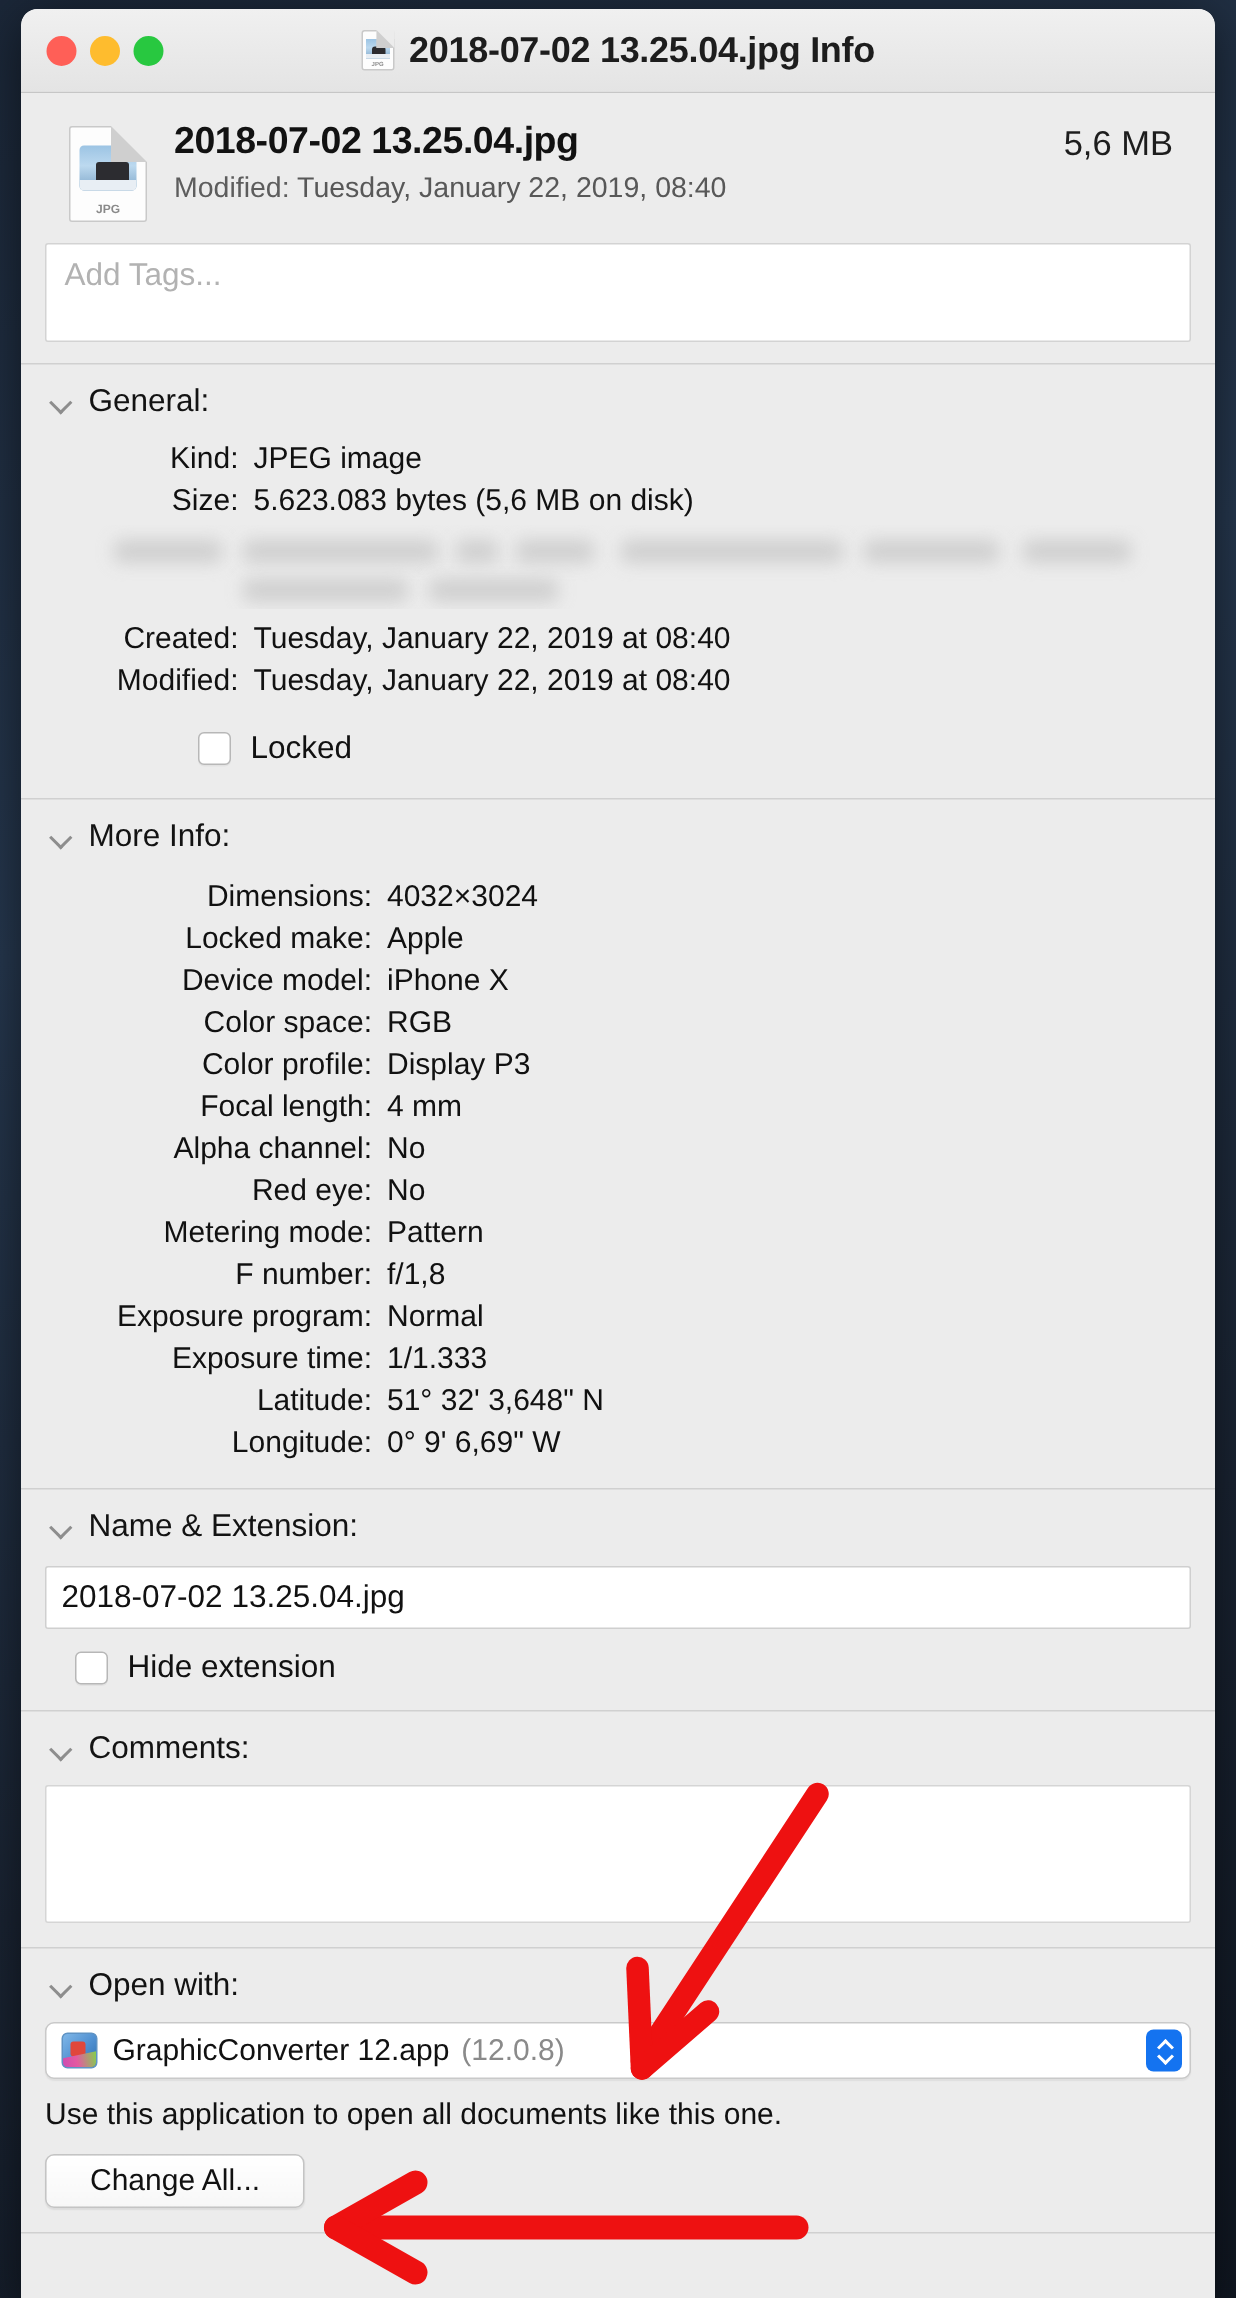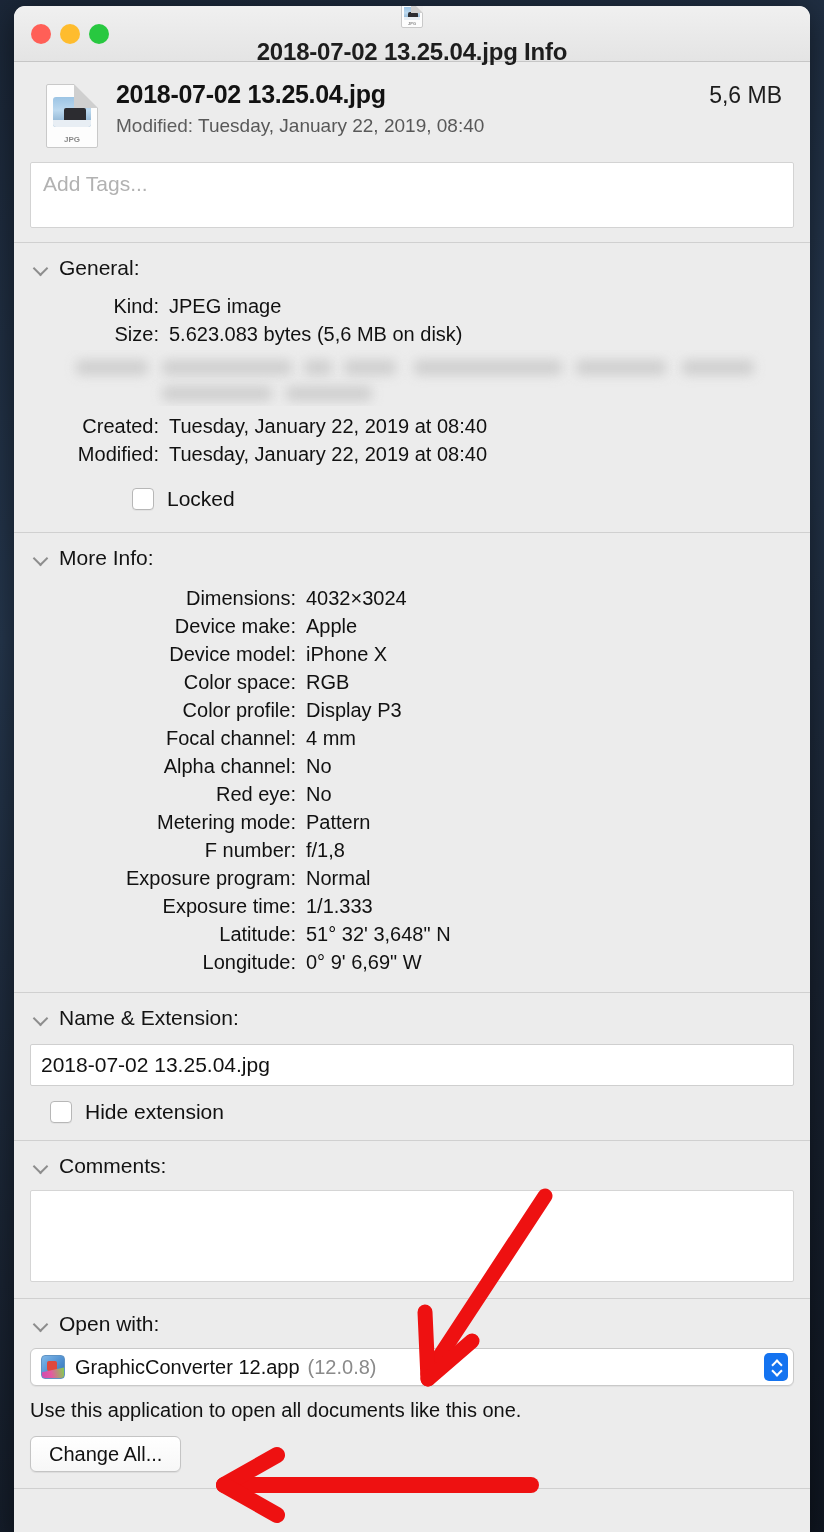--- a/index.html
+++ b/index.html
@@ -50,21 +50,20 @@
   .light.green  { background: #28c840; }
 
   #title-wrap {
     position: absolute;
     left: 0; right: 0;
     display: flex;
     align-items: center;
     justify-content: center;
     gap: 10px;
     pointer-events: none;
-    flex-direction: column;
   }
   #title-text {
     font-size: 24px;
     font-weight: bold;
     color: #1d1d1d;
     letter-spacing: -0.2px;
   }
 
   
   .doc-icon {
@@ -189,21 +188,21 @@
 
   
   .kv { display: flex; font-size: 20px; line-height: 28px; color: #111; }
   .kv .k { text-align: right; color: #111; flex: none; }
   .kv .v { margin-left: 10px; color: #111; }
 
   .general-body { padding: 2px 0 16px 0; }
   .general-body .k { width: 145px; }
 
   .moreinfo-body { padding: 4px 0 16px 0; }
-  .moreinfo-body .k { width: 234px; margin-left: 48px; }
+  .moreinfo-body .k { width: 234px; }
 
   
   #where-row {
     position: relative;
     height: 56px;
     margin: 2px 0 6px 0;
     overflow: hidden;
   }
   #where-row .blurline {
     position: absolute;
@@ -328,21 +327,21 @@
     font-size: 20px;
     color: #111;
     margin-top: 13px;
   }
   #change-all-btn {
     margin-top: 14px;
     display: inline-flex;
     align-items: center;
     justify-content: center;
     height: 36px;
-    padding: 0 18px;
+    padding: 0 29px;
     background: linear-gradient(#ffffff,#f7f7f7);
     border: 1px solid #c4c4c4;
     border-radius: 6px;
     font-size: 20px;
     color: #111;
     box-shadow: 0 1px 1px rgba(0,0,0,.07);
   }
 
   
   #preview-sec .sec-head { padding-bottom: 0; }
@@ -446,37 +445,37 @@
     <div class="sec-head">
       <span class="chevron"></span>
       <span class="sec-title">More Info:</span>
     </div>
     <div class="moreinfo-body" id="moreinfo-rows">
         <div class="kv">
           <span class="k">Dimensions:</span>
           <span class="v">4032×3024</span>
         </div>
         <div class="kv">
-          <span class="k">Device make:</span>
+          <span class="k">Locked make:</span>
           <span class="v">Apple</span>
         </div>
         <div class="kv">
           <span class="k">Device model:</span>
           <span class="v">iPhone X</span>
         </div>
         <div class="kv">
           <span class="k">Color space:</span>
           <span class="v">RGB</span>
         </div>
         <div class="kv">
           <span class="k">Color profile:</span>
           <span class="v">Display P3</span>
         </div>
         <div class="kv">
-          <span class="k">Focal channel:</span>
+          <span class="k">Focal length:</span>
           <span class="v">4 mm</span>
         </div>
         <div class="kv">
           <span class="k">Alpha channel:</span>
           <span class="v">No</span>
         </div>
         <div class="kv">
           <span class="k">Red eye:</span>
           <span class="v">No</span>
         </div>

